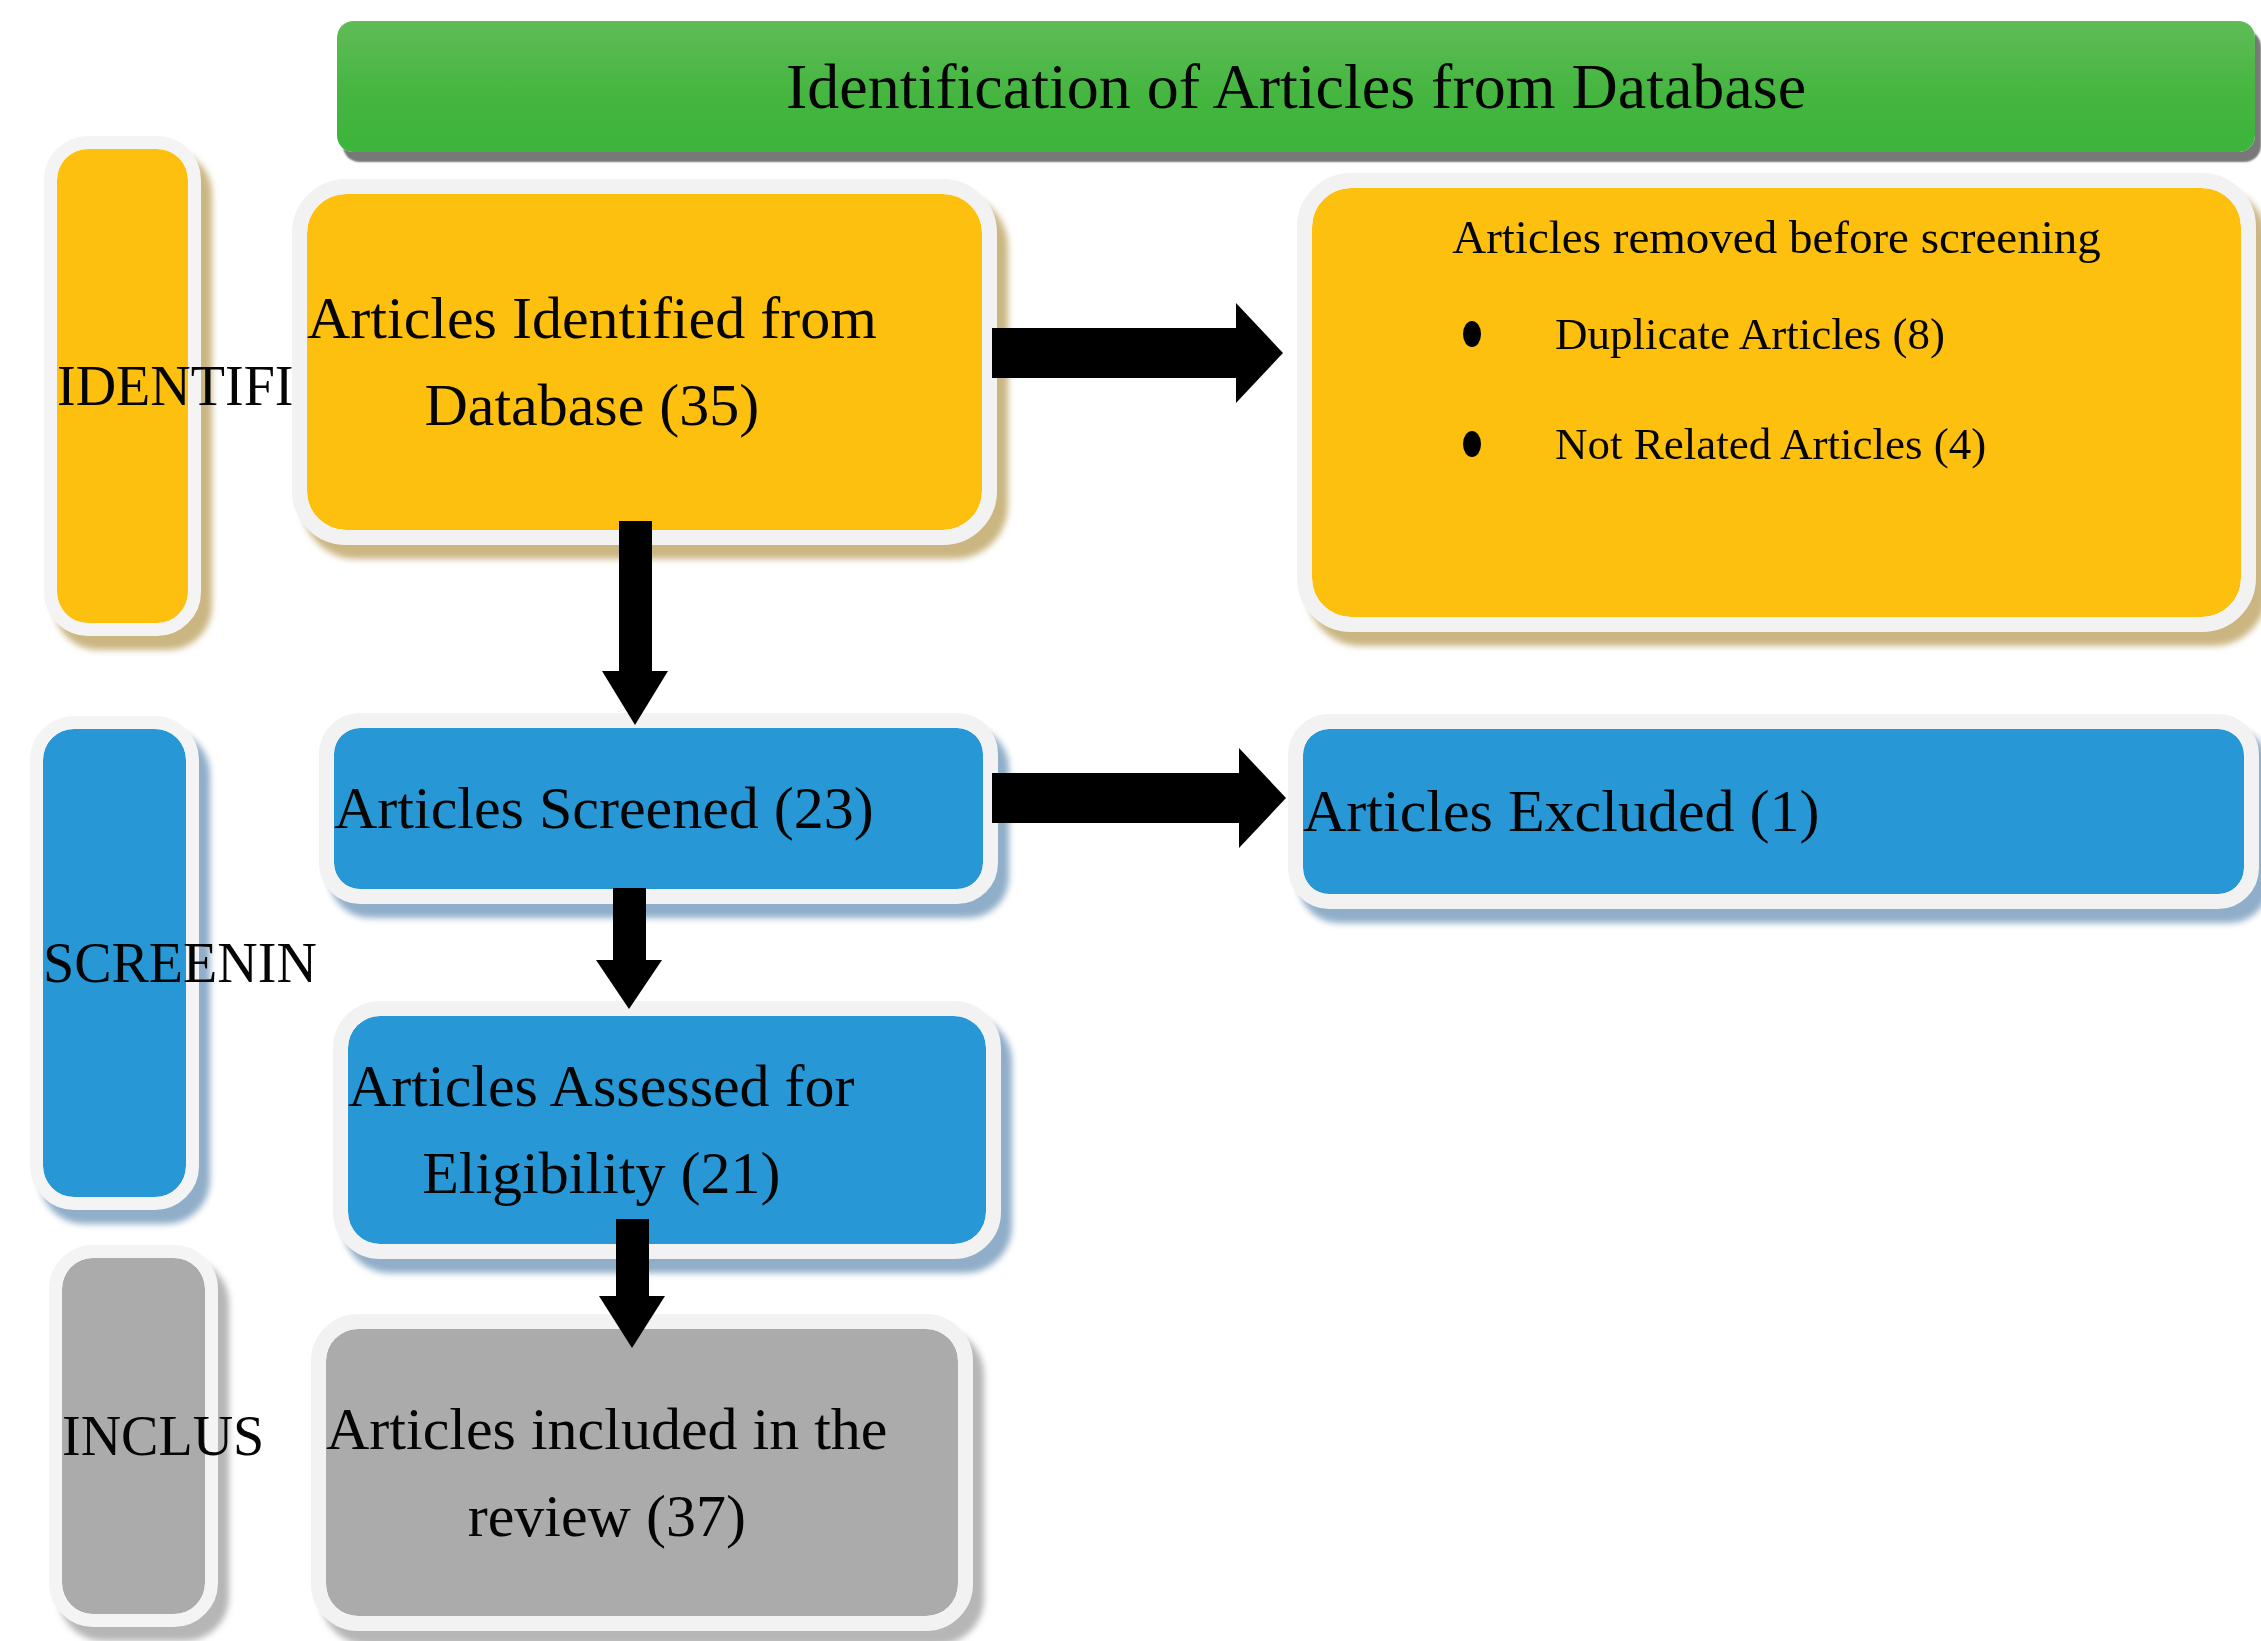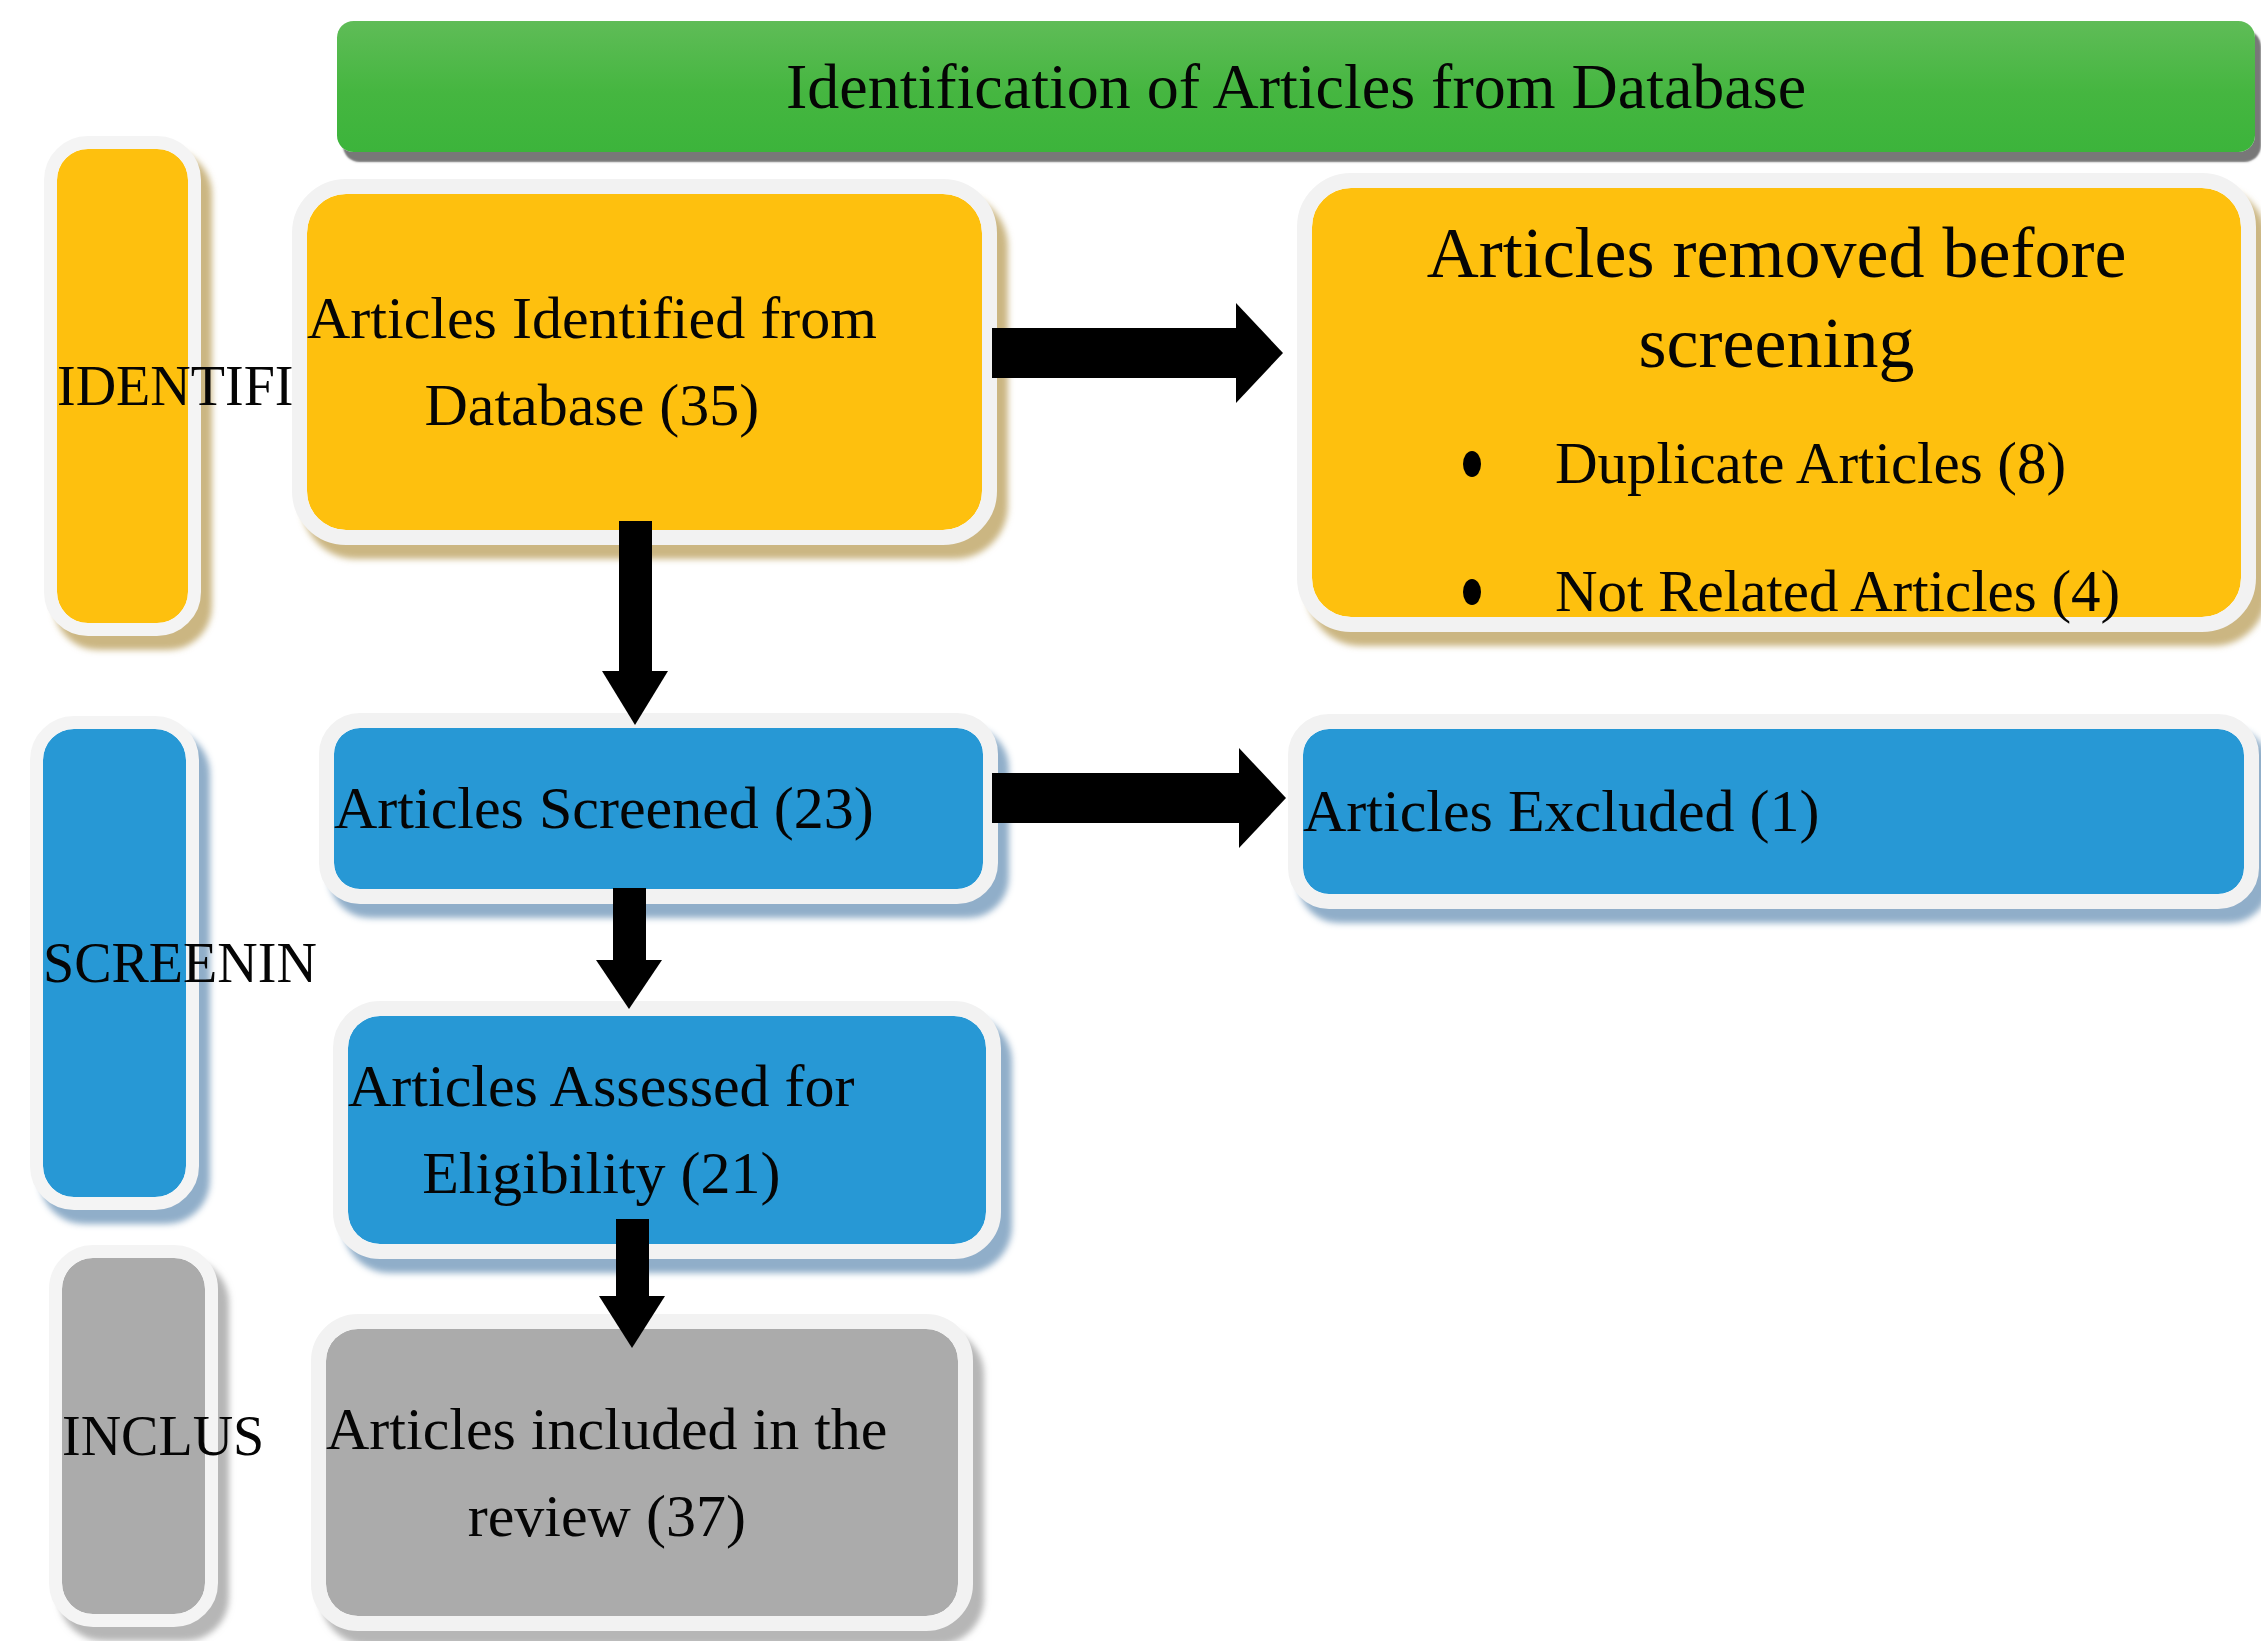--- a/index.html
+++ b/index.html
@@ -37,22 +37,22 @@
   .box-identified{left:292px;top:179px;width:705px;height:366px;}
   .box-removed{left:1297px;top:173px;width:959px;height:459px;justify-content:flex-start;align-items:stretch;text-align:left;}
   .box-screened{left:319px;top:713px;width:679px;height:191px;border-radius:41px;}
   .box-excluded{left:1288px;top:714px;width:971px;height:195px;border-radius:41px;}
   .box-assessed{left:333px;top:1001px;width:668px;height:258px;border-radius:47px;}
   .box-included{left:311px;top:1314px;width:662px;height:317px;border-radius:47px;}
 
   .box-text{font-size:60px;line-height:1.45;}
   .box-line{display:block;}
 
-  .removed-title{font-size:72px;line-height:1.25;text-align:center;margin-top:20px;}
-  .bullet-row{display:flex;align-items:center;font-size:59px;line-height:1.25;margin-left:151px;}
+  .removed-title{font-size:47px;line-height:1.25;text-align:center;margin-top:20px;}
+  .bullet-row{display:flex;align-items:center;font-size:45px;line-height:1.25;margin-left:151px;}
   .bullet-row-1{margin-top:39px;}
   .bullet-row-2{margin-top:54px;}
   .bullet-dot{width:18px;height:26px;border-radius:50%;background:#000;margin-right:74px;flex:0 0 auto;}
 
   
   .arrow{position:absolute;z-index:5;}
   .shaft{position:absolute;background:#000;}
   .head-right{position:absolute;width:0;height:0;border-top:50px solid transparent;border-bottom:50px solid transparent;border-left:47px solid #000;}
   .head-down{position:absolute;width:0;height:0;border-left:33px solid transparent;border-right:33px solid transparent;border-top:54px solid #000;}
 

